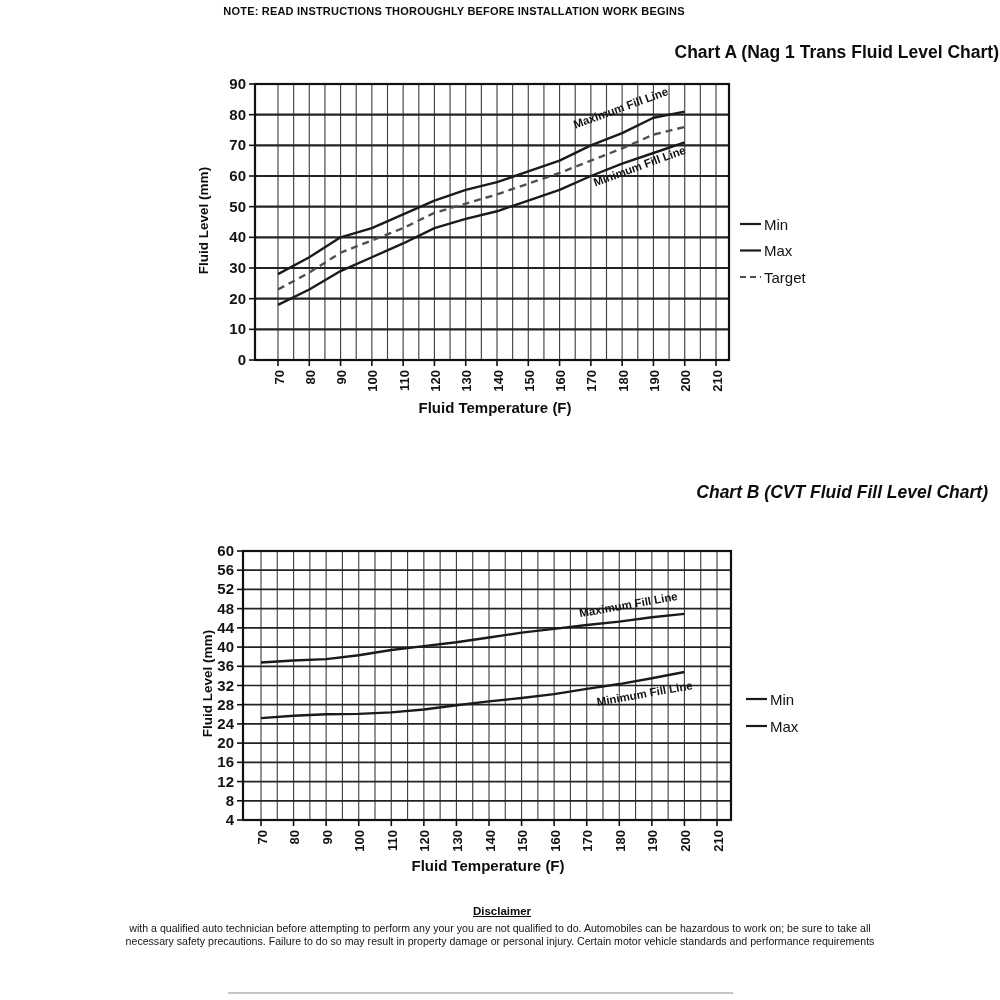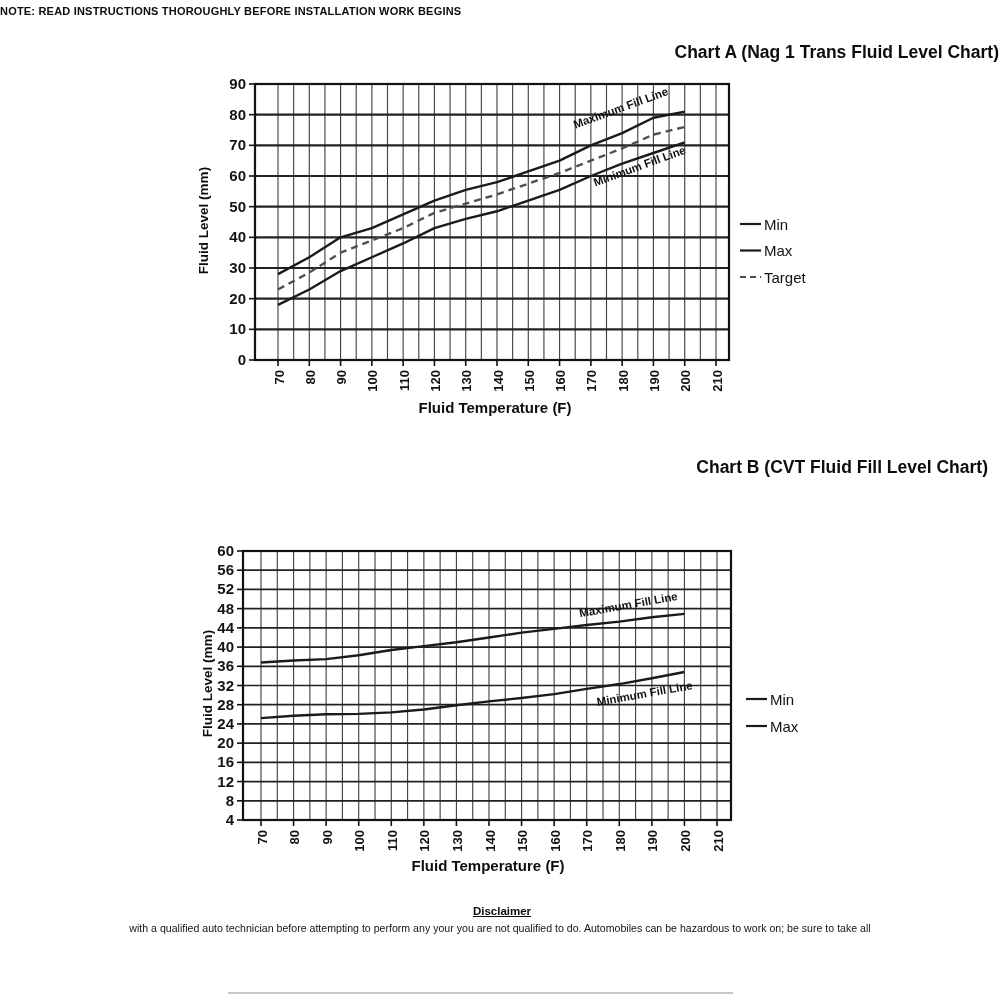--- a/index.html
+++ b/index.html
@@ -1,26 +1,26 @@
 <!DOCTYPE html>
 <html><head>
 <meta charset="utf-8">
 <style>
   * { margin:0; padding:0; box-sizing:border-box; }
   html,body { width:1000px; height:1000px; background:#fff; overflow:hidden;
               font-family:"Liberation Sans", sans-serif; color:#111; }
   .abs { position:absolute; }
   #page { position:relative; width:1000px; height:1000px; background:#fff; }
 
-  .note { top:5px; left:0; width:908px; text-align:left;
+  .note { top:5px; left:0; width:908px; text-align:center;
           font-size:11px; font-weight:700; letter-spacing:.2px; color:#0d0d0d; }
 
   .chart-title { font-size:17.5px; font-weight:700; color:#0d0d0d; text-align:right; }
   #titleA { top:42px;  left:33px; width:966px; }
-  #titleB { top:457px; left:0px;  width:988px; }
+  #titleB { top:482px; left:0px;  width:988px;font-style:italic; }
 
   #charts-svg { top:0; left:0; }
 
   .axis-x-title { font-size:15px; font-weight:700; text-align:center; color:#0d0d0d; }
   #xlabelA { top:399px; left:345px; width:300px; }
   #xlabelB { top:857px; left:338px; width:300px; }
 
   .axis-y-title { font-size:13.5px; font-weight:700; text-align:center; color:#0d0d0d;
                   width:200px; transform:rotate(-90deg); }
   #ylabelA { top:213px; left:103px; }
@@ -287,16 +287,17 @@
 
   <div class="abs axis-y-title" id="ylabelA">Fluid Level (mm)</div>
   <div class="abs axis-x-title" id="xlabelA">Fluid Temperature (F)</div>
 
   <div class="abs axis-y-title" id="ylabelB">Fluid Level (mm)</div>
   <div class="abs axis-x-title" id="xlabelB">Fluid Temperature (F)</div>
 
   <div class="abs disc-head">Disclaimer</div>
   <div class="abs disc-body">
     <div>with a qualified auto technician before attempting to perform any your you are not qualified to do.  Automobiles can be hazardous to work on; be sure to take all</div>
+    <div>necessary safety precautions.  Failure to do so may result in property damage or personal injury.  Certain motor vehicle standards and performance requirements</div>
   </div>
 
   <div class="abs scan-line"></div>
 </div>
 
 </body></html>

